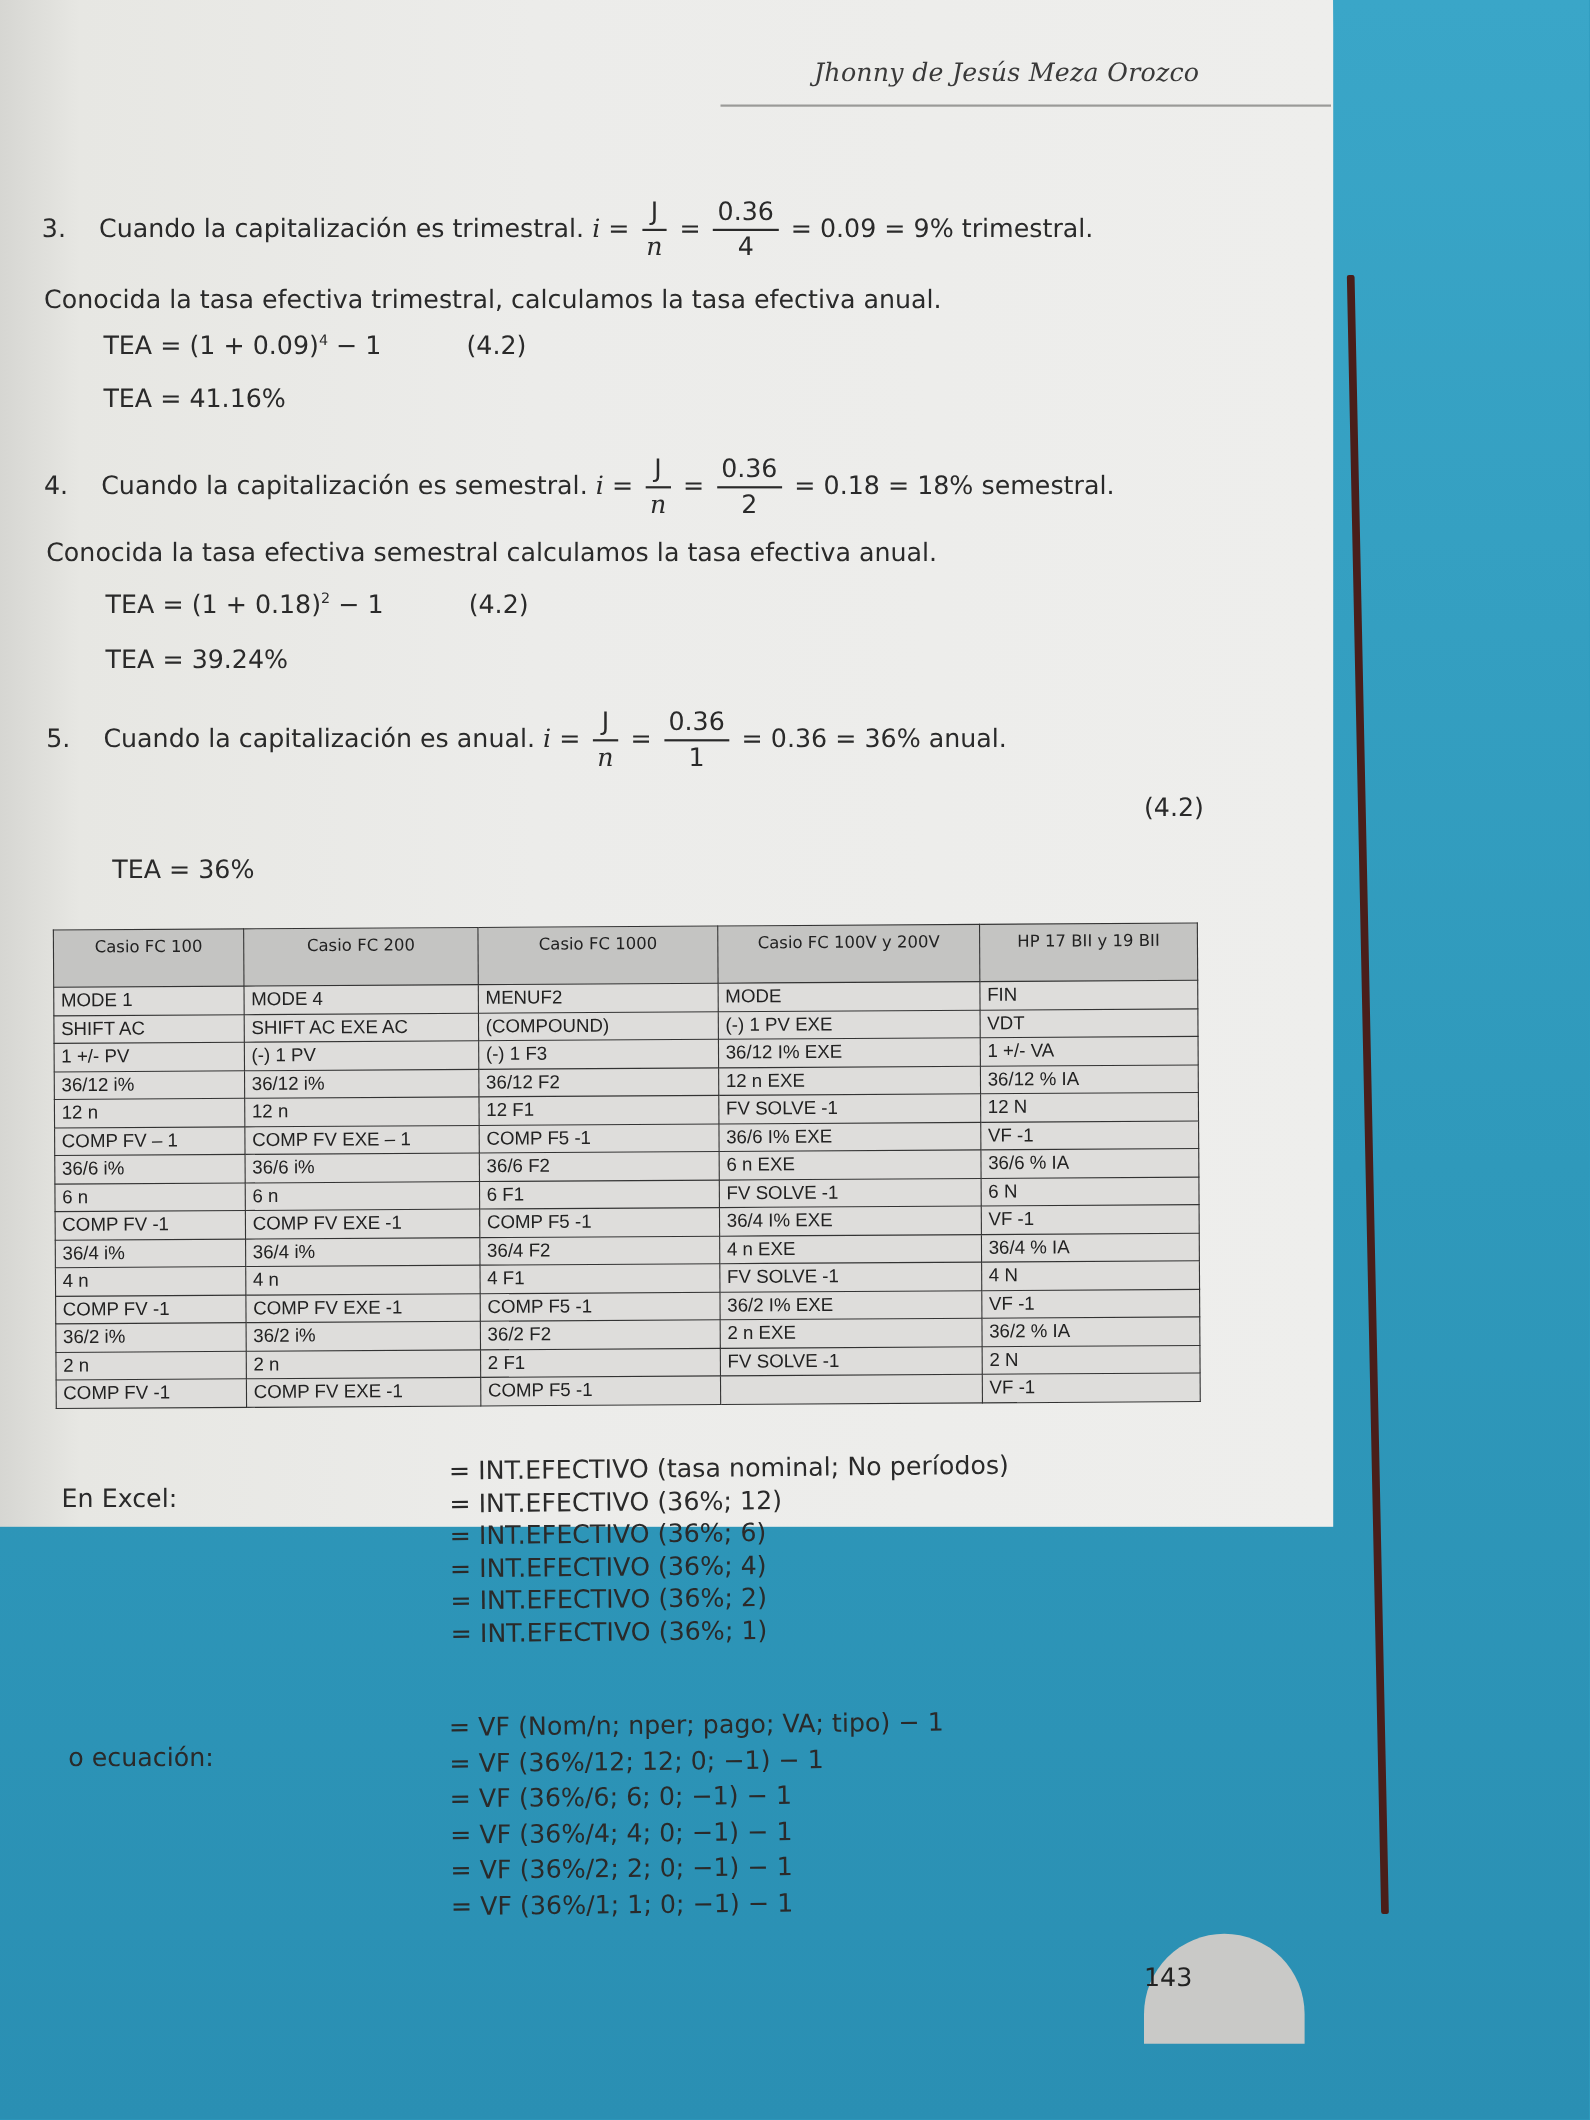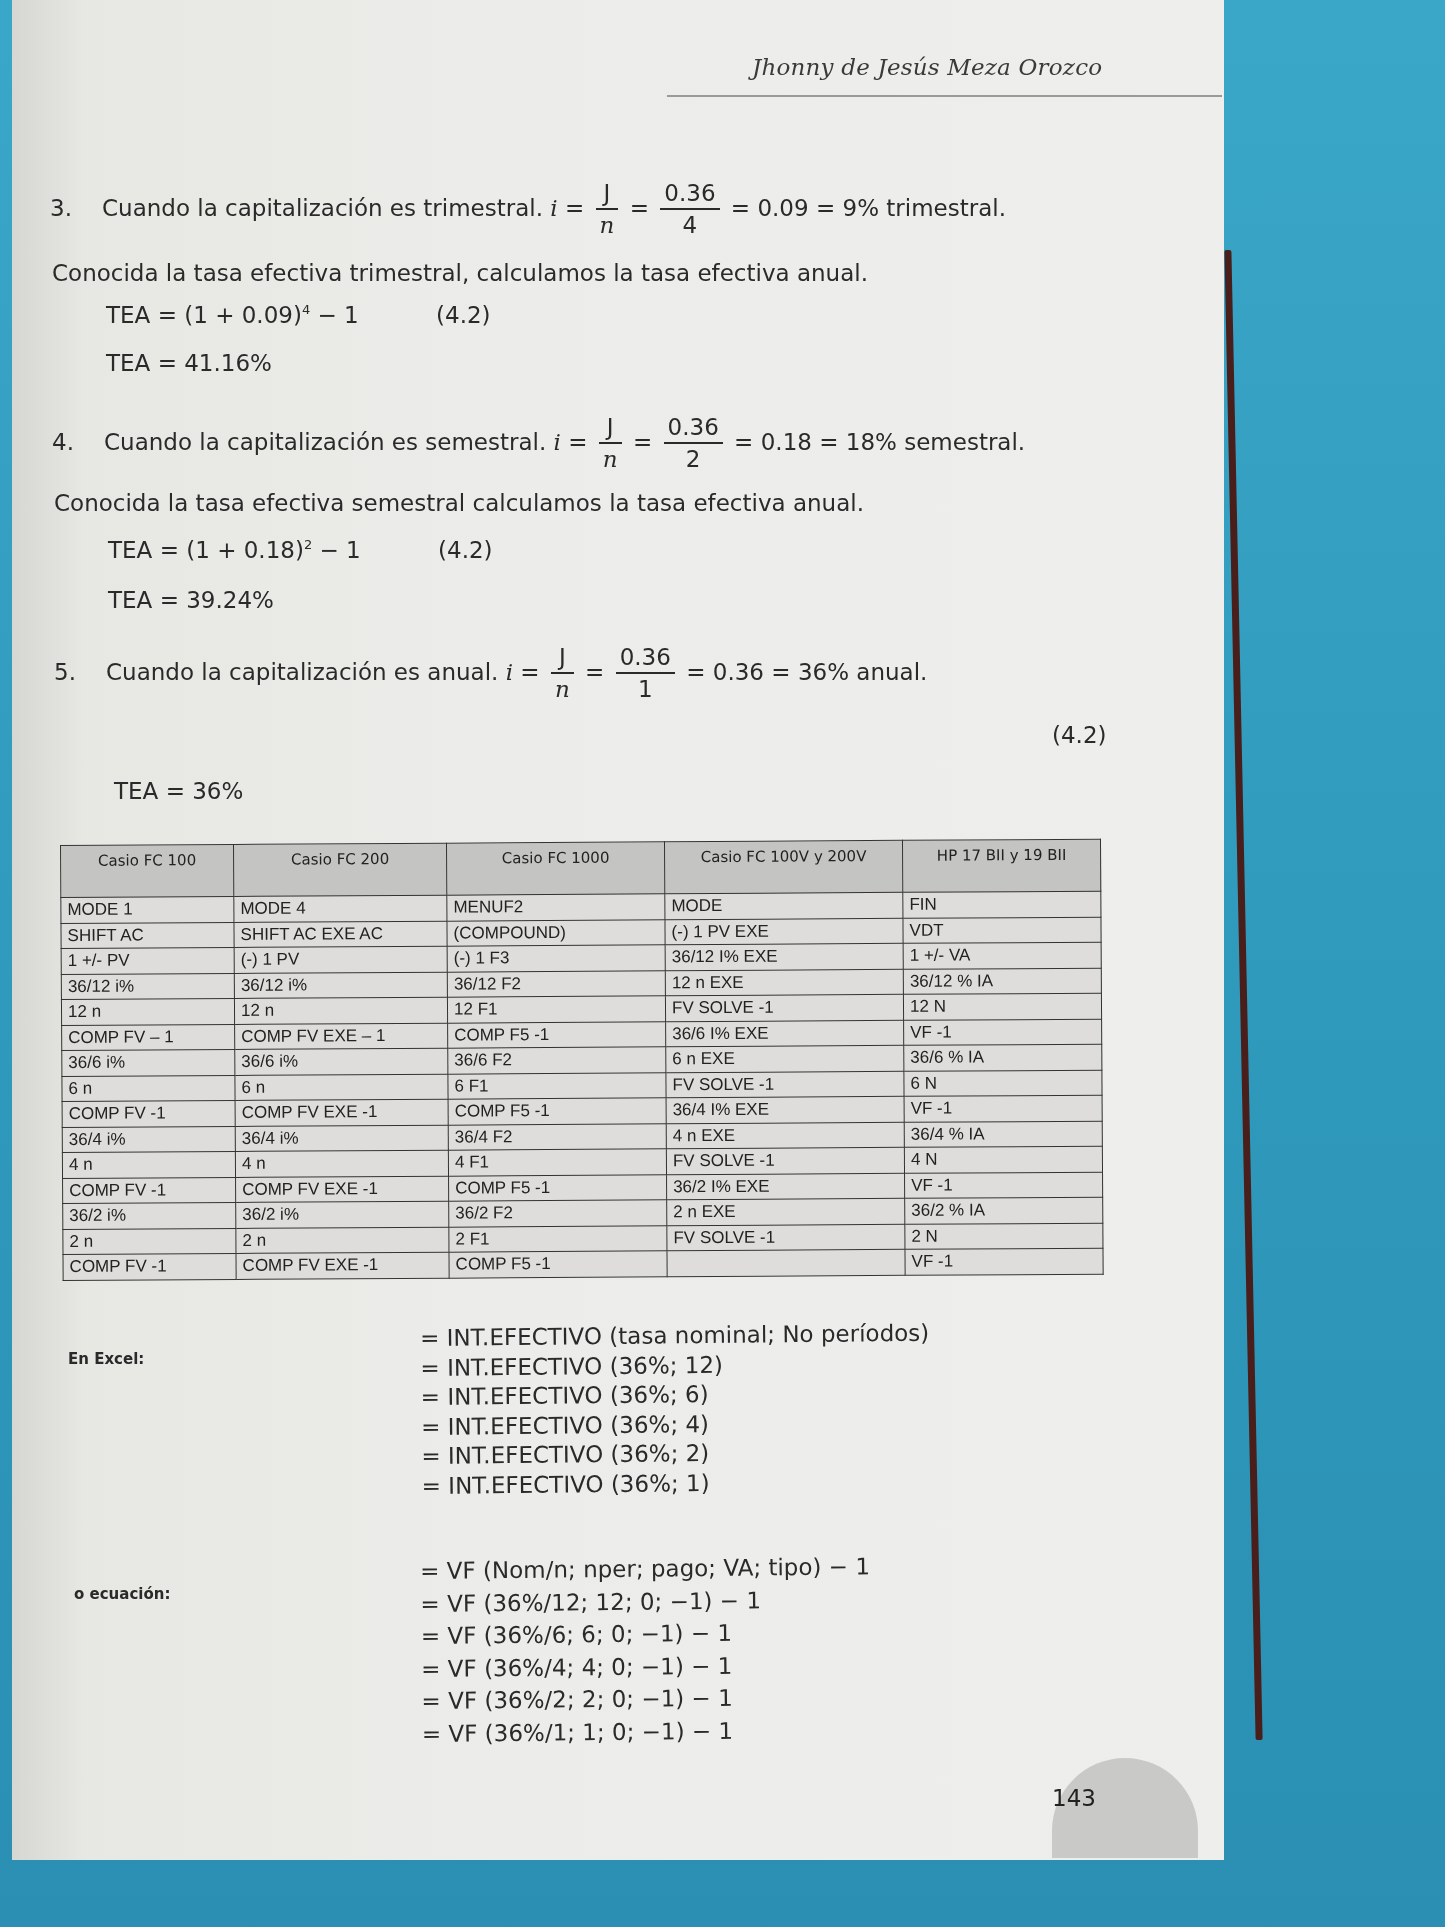--- a/index.html
+++ b/index.html
@@ -14,21 +14,21 @@
       position: absolute; inset: 0;
       background: linear-gradient(180deg, #3aa6c8 0%, #2f99bb 55%, #2a8fb3 100%);
     }
     .spine {
       position: absolute; left: 1240px; top: 250px; width: 7px; height: 1490px;
       background: #4a1e1a;
       transform: skewX(1.2deg);
       border-radius: 2px;
     }
     .page {
-      position: absolute; left: 12px; top: 0; width: 1212px; height: 1860px;
+      position: absolute; left: 0; top: 0; width: 1212px; height: 1388px;
       background: linear-gradient(90deg, #d6d6d2 0%, #e7e7e3 6%, #ececea 40%, #eeeeec 100%);
       clip-path: polygon(0 0, 1212px 0, 1258px 1700px, 1252px 1862px, 0 1860px);
     }
     .page-inner { position: absolute; inset: 0; }
 
     .running-head {
       position: absolute; left: 740px; top: 54px;
       font-family: "DejaVu Serif", serif; font-style: italic;
       font-size: 23px; color: #3a3a3a; letter-spacing: 0.2px;
     }
@@ -64,21 +64,21 @@
       border: 1.5px solid #333;
       font-family: "DejaVu Sans", sans-serif;
     }
     .calc-table td {
       border: 1.5px solid #333; height: 24.5px; padding: 0 6px;
       background: #dedddb; white-space: nowrap;
     }
     .c1 { width: 160px; } .c2 { width: 200px; } .c3 { width: 205px; }
     .c4 { width: 225px; } .c5 { width: 185px; }
 
-    .excel-label, .tambien-label { position: absolute; font-size: 15px; font-weight: bold; }
+    .excel-label, .tambien-label { position: absolute; font-size: 23px; }
     .formula-list { position: absolute; font-size: 23px; line-height: 29.5px; }
     .formula-list div { white-space: nowrap; }
 
     .page-tab {
       position: absolute; left: 1040px; top: 1758px; width: 146px; height: 100px;
       background: #c9c9c7; border-radius: 73px 73px 0 0;
     }
     .page-number {
       position: absolute; left: 1040px; top: 1785px; width: 146px; text-align: left;
       font-size: 23px; color: #222;

